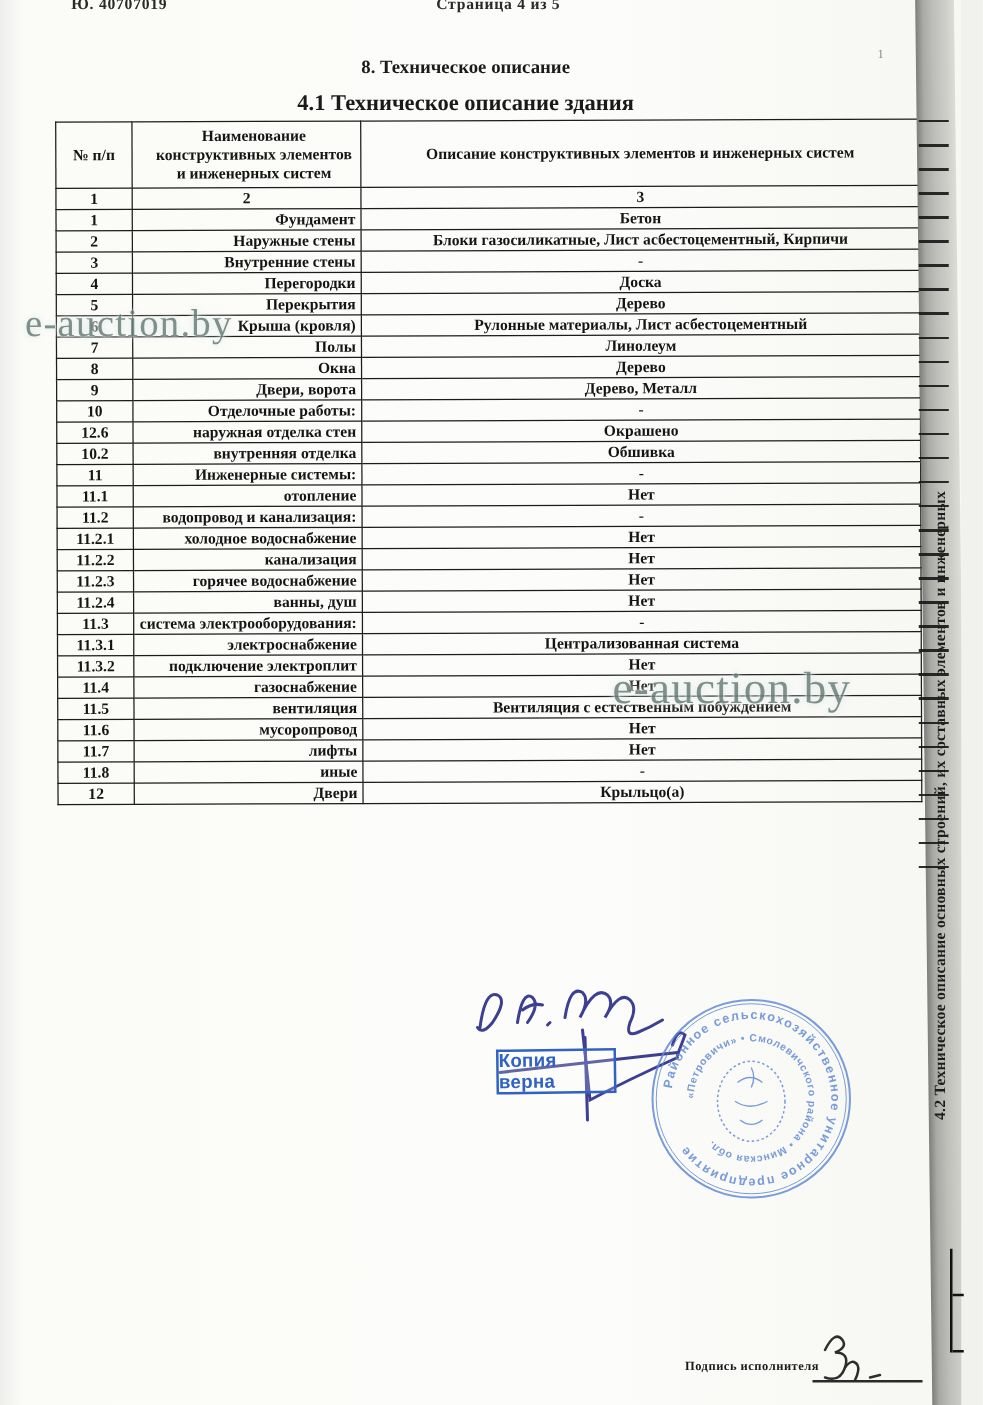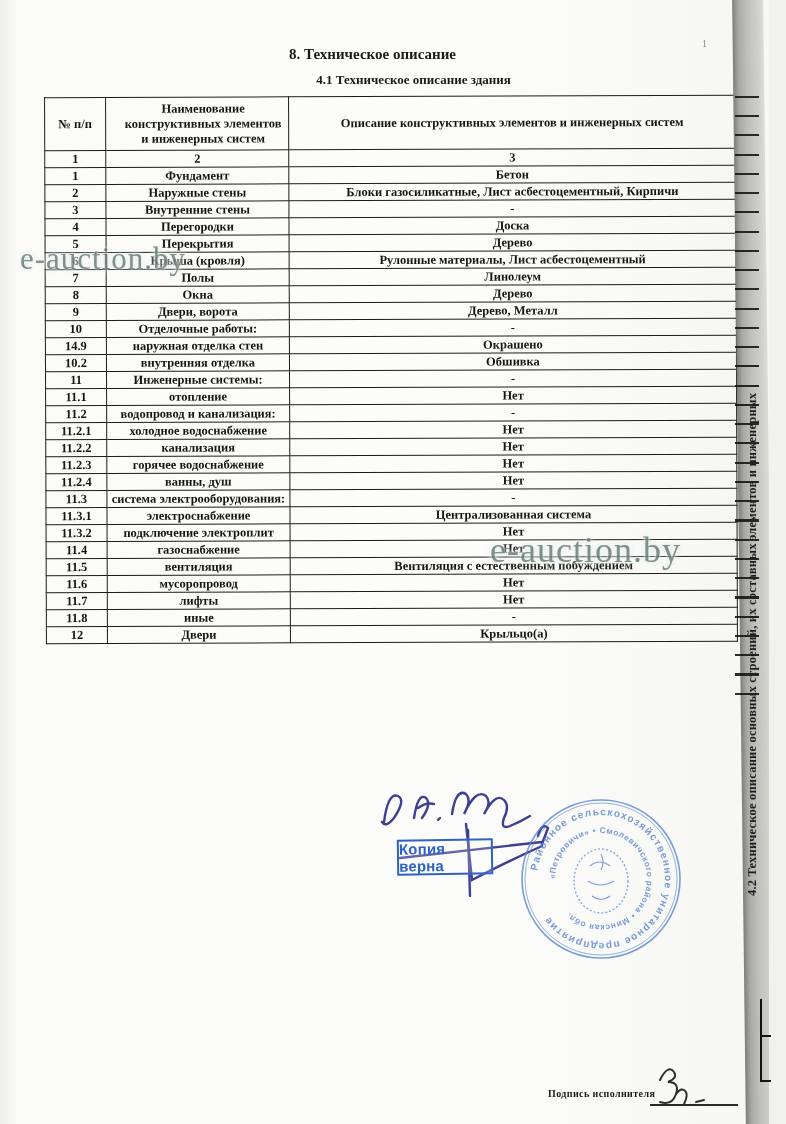--- a/index.html
+++ b/index.html
@@ -19,31 +19,31 @@
   .meta-id, .meta-page {
     position:absolute; top:-4px; font-size:12.5px; font-weight:bold; letter-spacing:0.6px; color:#2a2a2a;
   }
   .meta-id { left:57px; }
   .meta-page { left:349px; }
   .corner-mark { position:absolute; left:702px; top:38px; font-size:10px; color:#8a8a88; }
 
   .title-1 { position:absolute; left:0; top:46px; width:745px; text-align:center;
              font-size:15px; font-weight:bold; }
   .title-2 { position:absolute; left:0; top:72px; width:745px; text-align:center;
-             font-size:13px; font-weight:bold;margin-left:41px; }
+             font-size:18px; font-weight:bold; }
 
   
   .tbl-wrap { position:absolute; left:45px; top:96px; width:692px; transform:rotate(-0.2deg); }
   table.doc { border-collapse:collapse; width:692px; font-weight:bold; table-layout:fixed; }
   table.doc td {
     border:1.8px solid #1c1c1c; padding:0 4px; font-size:12.5px; line-height:1.12;
     height:17px; vertical-align:middle; color:#151515;
   }
   td.c-num { width:61px; text-align:center;margin-left:36px; }
-  td.c-name { width:183px; text-align:center; padding-left:6px; }
+  td.c-name { width:183px; text-align:right; padding-left:6px; }
   td.c-desc { text-align:center; }
   tr.hdr td { text-align:center; font-size:12.5px; height:53px; line-height:1.2; }
   tr.colnums td { text-align:center; height:17px; }
 
   
   .wm {
     position:absolute; font-family:Liberation Serif, serif; color:#6f817d; opacity:0.88;
     text-shadow:0 0 2px #e9f1ee, 0 0 5px #dfeae6, 0 0 9px #e4efeb;
     letter-spacing:1px; pointer-events:none;
   }
@@ -91,20 +91,24 @@
   .exec-label { position:absolute; left:548px; top:1088px; font-size:10px; font-weight:bold; letter-spacing:0.4px; }
   .exec-line { position:absolute; left:650px; top:1104px; width:88px; height:1.6px; background:#2a2a2a; }
 
   svg.abs { position:absolute; pointer-events:none; }
 </style>
 </head>
 <body>
 
 <div class="paper">
 
+  <div class="meta-row">
+    <span class="meta-id">Ю. 40707019</span>
+    <span class="meta-page">Страница 4 из 5</span>
+  </div>
   <span class="corner-mark">1</span>
 
   <div class="title-1">8. Техническое описание</div>
   <div class="title-2">4.1 Техническое описание здания</div>
 
   <div class="tbl-wrap">
     <table class="doc">
       <tbody>
         <tr class="hdr">
           <td class="c-num">№ п/п</td>
@@ -160,21 +164,21 @@
             <td class="c-num">9</td>
             <td class="c-name">Двери, ворота</td>
             <td class="c-desc">Дерево, Металл</td>
           </tr>
         <tr>
             <td class="c-num">10</td>
             <td class="c-name">Отделочные работы:</td>
             <td class="c-desc">-</td>
           </tr>
         <tr>
-            <td class="c-num">14.9</td>
+            <td class="c-num">12.6</td>
             <td class="c-name">наружная отделка стен</td>
             <td class="c-desc">Окрашено</td>
           </tr>
         <tr>
             <td class="c-num">10.2</td>
             <td class="c-name">внутренняя отделка</td>
             <td class="c-desc">Обшивка</td>
           </tr>
         <tr>
             <td class="c-num">11</td>

